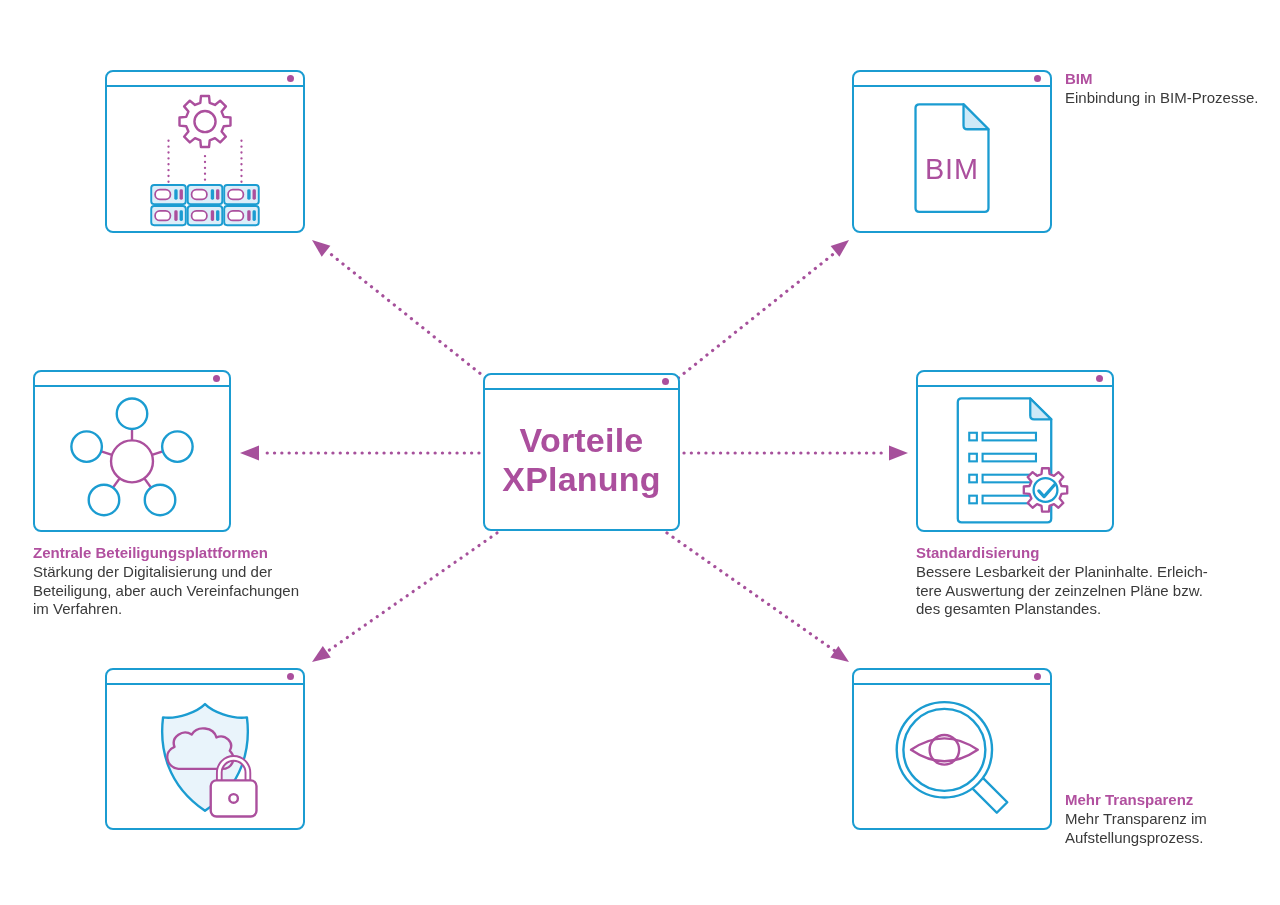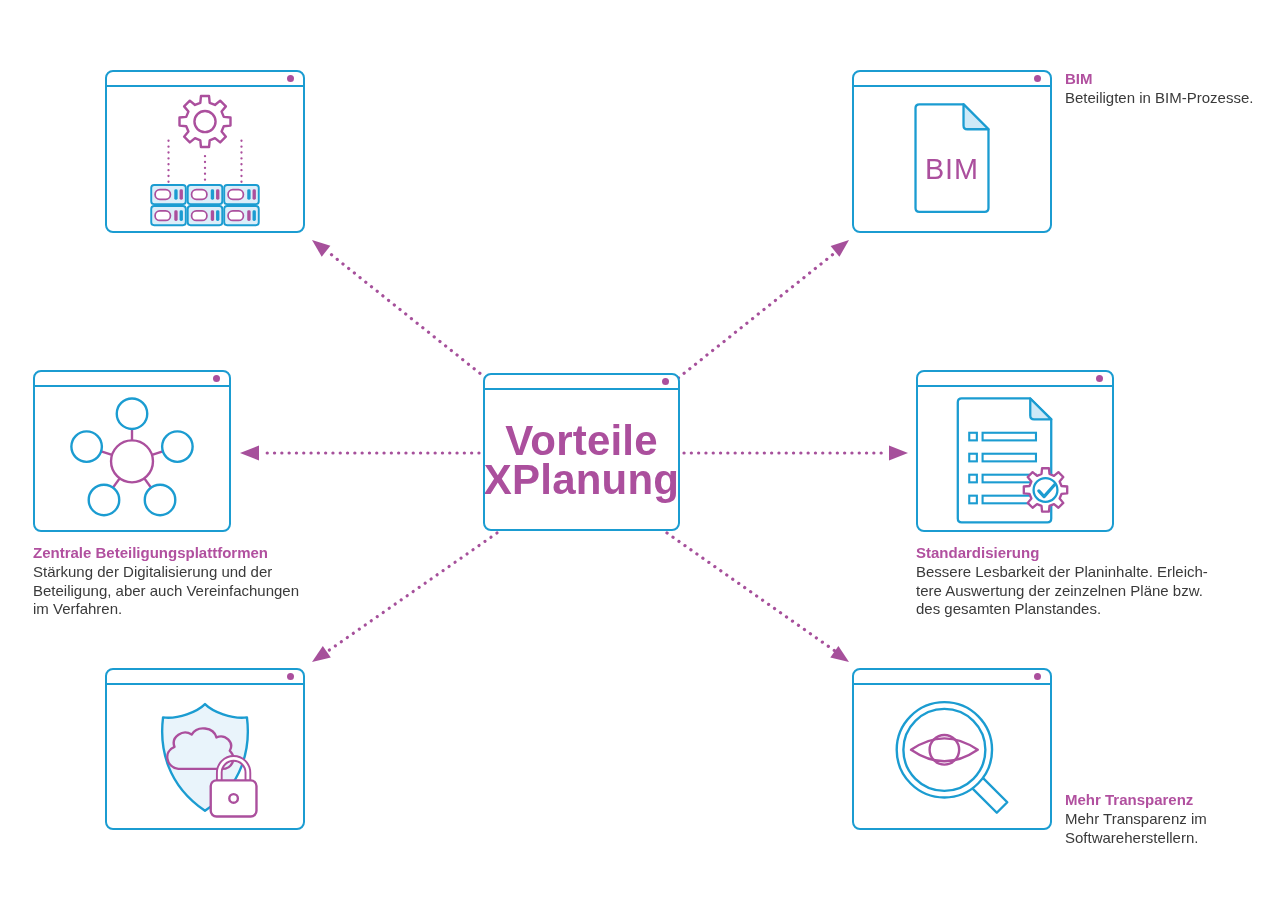--- a/index.html
+++ b/index.html
@@ -15,21 +15,21 @@
     display:flex;flex-direction:column;
   }
   .titlebar{
     height:13px;border-bottom:2px solid #1b9cd1;flex:0 0 auto;
     display:flex;align-items:center;justify-content:flex-end;padding-right:9px;
   }
   .titledot{width:7px;height:7px;border-radius:50%;background:#ab4f9d;}
   .content{flex:1 1 auto;position:relative;overflow:hidden;display:flex;align-items:center;justify-content:center;}
   .content svg{width:100%;height:100%;}
   .centerTitle{
-    font-size:42px;line-height:39px;font-weight:bold;color:#ab4f9d;
+    font-size:34px;line-height:39px;font-weight:bold;color:#ab4f9d;
     text-align:center;white-space:pre-line;letter-spacing:.2px;
   }
   .label{position:absolute;z-index:3;}
   .label .heading{font-size:15px;line-height:19px;font-weight:bold;color:#b1509f;margin-bottom:1px;}
   .label .body{font-size:15px;line-height:18.5px;color:#3a3a3a;white-space:pre-line;}
 </style>
 </head>
 <body>
 
 <div class="stage">
@@ -212,21 +212,21 @@
         <circle cx="92" cy="68" r="43" fill="none" stroke="#1b9cd1" stroke-width="2.5"></circle>
         <path d="M57,68 Q92,44 127,68 Q92,92 57,68 Z" fill="none" stroke="#ab4f9d" stroke-width="2.5" stroke-linejoin="round"></path>
         <circle cx="92" cy="68" r="15.5" fill="none" stroke="#ab4f9d" stroke-width="2.5"></circle>
       </svg>
     </div>
   </div>
 
 
   <div class="label" style="left:1065px;top:69px;width:215px">
     <div class="heading">BIM</div>
-    <div class="body">Beteiligten in BIM-Prozesse.</div>
+    <div class="body">Einbindung in BIM-Prozesse.</div>
   </div>
 
   <div class="label" style="left:33px;top:543px;width:310px">
     <div class="heading">Zentrale Beteiligungsplattformen</div>
     <div class="body">Stärkung der Digitalisierung und der
 Beteiligung, aber auch Vereinfachungen
 im Verfahren.</div>
   </div>
 
   <div class="label" style="left:916px;top:543px;width:320px">
@@ -235,16 +235,16 @@
 tere Auswertung der zeinzelnen Pläne bzw.
 des gesamten Planstandes.</div>
   </div>
 
   <div class="label" style="left:316px;top:718px;width:340px">
   </div>
 
   <div class="label" style="left:1065px;top:790px;width:215px">
     <div class="heading">Mehr Transparenz</div>
     <div class="body">Mehr Transparenz im
-Softwareherstellern.</div>
+Aufstellungsprozess.</div>
   </div>
 
 </div>
 
 </body></html>

